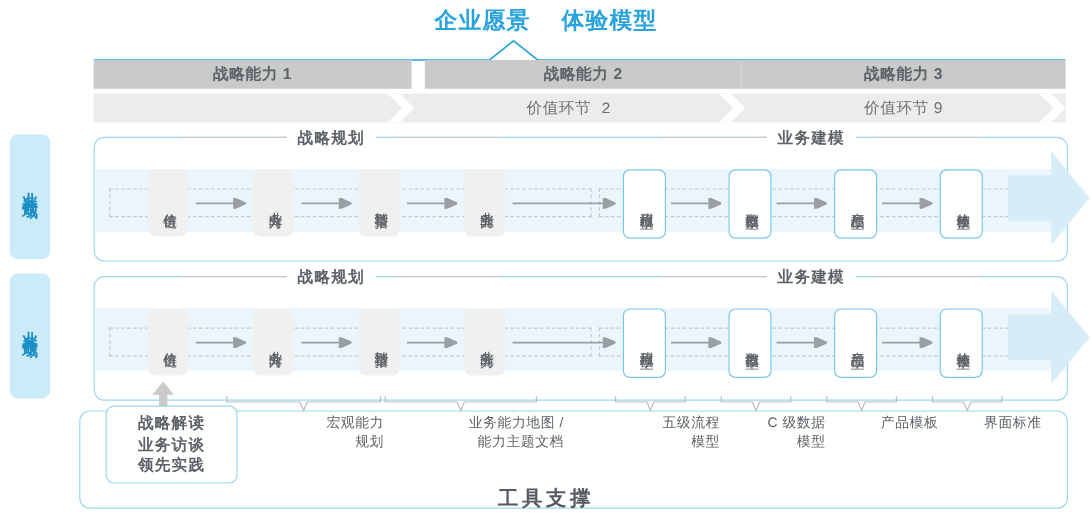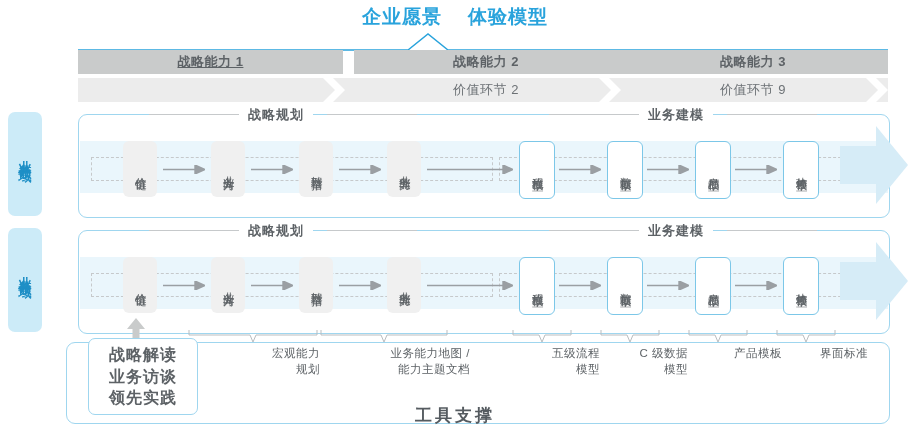--- a/index.html
+++ b/index.html
@@ -82,21 +82,21 @@
   .big-arrow{position:absolute;}
 
   
   .brace{position:absolute;}
   .blabel{
     position:absolute;text-align:right;font-size:11.5px;line-height:1.35;
     color:#5d6266;letter-spacing:.5px;
   }
   .blabel-box{
     position:absolute;border:1px solid #9fd6ef;border-radius:7px;background:#fff;
-    text-align:center;font-size:16px;line-height:1.35;color:#5d6266;
+    text-align:center;font-size:13px;line-height:1.35;color:#5d6266;
     letter-spacing:1px;padding:5px 7px;font-weight:bold;
   }
 
   
   .footer-box{
     position:absolute;left:66px;top:342px;width:822px;height:80px;
     border:1px solid #9fd6ef;border-radius:9px;background:transparent;
   }
   .footer-title{
     position:absolute;left:0;top:404px;width:910px;text-align:center;
@@ -110,27 +110,27 @@
 
   <div class="top-title">
     <span>企业愿景</span>
     <span>体验模型</span>
   </div>
   <svg class="caret-line" viewBox="0 0 810 22">
     <path d="M0 18 L330 18 L350 2 L370 18 L810 18" fill="none" stroke="#29a3dc" stroke-width="1.4"></path>
   </svg>
 
   <div class="cap-row">
-      <div class="cap-seg" style="left: 0px; width: 265px; text-decoration: underline;">战略能力 1</div>
+      <div class="cap-seg" style="left: 0px; width: 265px;">战略能力 1</div>
       <div class="cap-seg" style="left: 276px; width: 264px;">战略能力 2</div>
       <div class="cap-seg" style="left: 540px; width: 270px;">战略能力 3</div>
     </div>
   <div class="val-row">
     <div class="val-band"></div>
-      <div class="val-seg" style="left: 276px; width: 264px;">价值环节 2</div>
+      <div class="val-seg" style="left: 264px; width: 264px; font-family: Liberation Mono, monospace;">价值环节 2</div>
       <div class="val-seg" style="left: 540px; width: 270px;">价值环节 9</div>
       <svg class="val-notch" viewBox="0 0 22 24" style="left: 245px;">
         <path d="M0 0 L10 0 L22 12 L10 24 L0 24 L12 12 Z" fill="#ffffff"></path>
       </svg>
       <svg class="val-notch" viewBox="0 0 22 24" style="left: 521px;">
         <path d="M0 0 L10 0 L22 12 L10 24 L0 24 L12 12 Z" fill="#ffffff"></path>
       </svg>
       <svg class="val-notch" viewBox="0 0 22 24" style="left: 788px;">
         <path d="M0 0 L10 0 L22 12 L10 24 L0 24 L12 12 Z" fill="#ffffff"></path>
       </svg>

